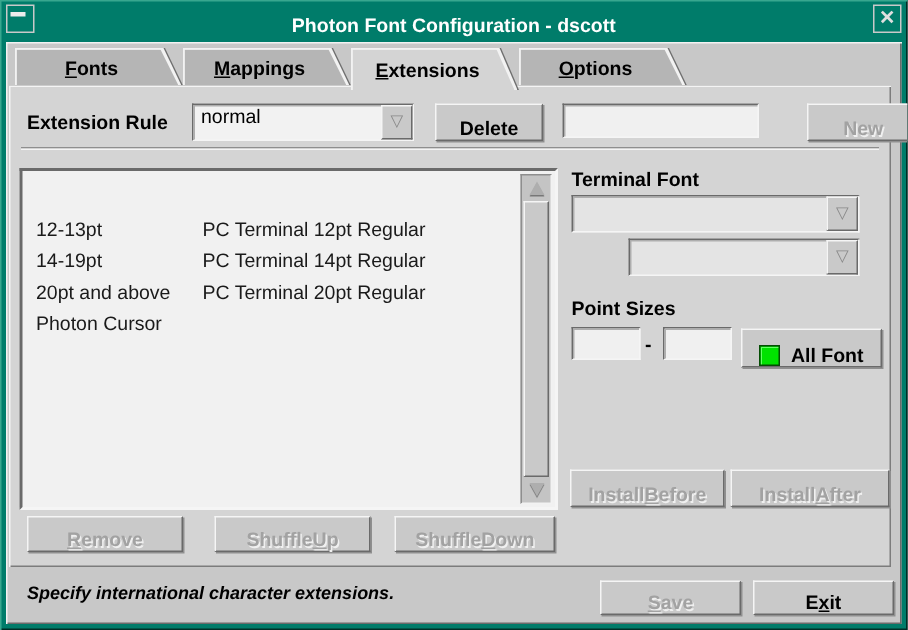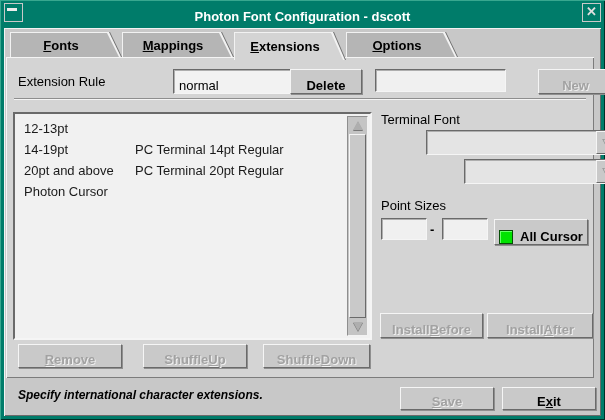--- a/index.html
+++ b/index.html
@@ -31,45 +31,45 @@
     display:flex;align-items:center;justify-content:center;padding-right:8px;
     font-weight:bold;font-size:13px;color:#000;}
   .tab.active{height:28px;z-index:5;}
   .tab.active .face{background:#d4d4d4;}
   .ak{text-decoration:underline;}
   
   .panel{position:absolute;left:6px;top:57px;width:588px;height:321px;background:#d4d4d4;
     box-shadow:inset 1px 1px 0 #f4f4f4, inset -1px -1px 0 #7c7c7c;z-index:2;}
   .groove{position:absolute;left:14px;top:98px;width:572px;height:0;z-index:3;
     border-top:1px solid #8e8e8e;border-bottom:1px solid #f4f4f4;}
-  .lbl{position:absolute;z-index:3;font-weight:normal;font-size:13px;color:#000;}
+  .lbl{position:absolute;z-index:3;font-weight:bold;font-size:13px;color:#000;}
   
   .btn{position:absolute;z-index:3;display:flex;align-items:flex-end;justify-content:center;
     background:#c9c9c9;font-weight:bold;font-size:13px;color:#000;
     border:1px solid;border-color:#f5f5f5 #6a6a6a #6a6a6a #f5f5f5;
     box-shadow:1px 1px 0 #8f8f8f;cursor:default;}
   .btn.disabled{color:#a2a2a2;text-shadow:1px 1px 0 #f0f0f0;}
   
   .sunken{position:absolute;z-index:3;background:#ececec;
     border:1px solid;border-color:#6a6a6a #f5f5f5 #f5f5f5 #6a6a6a;
     box-shadow:inset 1px 1px 0 #aeaeae;}
-  .combo{display:flex;align-items:flex-end;margin-left:45px;}
+  .combo{display:flex;align-items:flex-start;}
   .combo .val{flex:1;font-size:13px;color:#000;padding-left:5px;}
   .combo .arrow{width:19px;align-self:stretch;display:flex;align-items:center;justify-content:center;
     background:#c9c9c9;border:1px solid;border-color:#f5f5f5 #6a6a6a #6a6a6a #f5f5f5;
     color:#8a8a8a;font-size:11px;line-height:1;}
   input.field{position:absolute;z-index:3;background:#f0f0f0;
     border:1px solid;border-color:#6a6a6a #f5f5f5 #f5f5f5 #6a6a6a;
     box-shadow:inset 1px 1px 0 #aeaeae;font-family:"Liberation Sans",sans-serif;font-size:13px;
     padding:0 4px;outline:none;}
   
   .listbox{position:absolute;left:13px;top:112px;width:355px;height:224px;z-index:3;background:#f1f1f1;
     border:2px solid;border-color:#6a6a6a #f5f5f5 #f5f5f5 #6a6a6a;}
   .list-row{display:flex;height:21px;align-items:center;padding-left:9px;font-size:13px;color:#1a1a1a;}
-  .list-rows{padding-top:4px;}
+  .list-rows{padding-top:4px;margin-top:24px;}
   .list-row .c1{width:111px;}
   .scrollbar{position:absolute;top:2px;right:2px;bottom:2px;width:19px;background:#c4c4c4;
     border:1px solid;border-color:#8e8e8e #f2f2f2 #f2f2f2 #8e8e8e;}
   .sb-btn{position:absolute;left:1px;right:1px;height:15px;display:flex;align-items:center;justify-content:center;}
   .sb-up{top:1px;} .sb-down{bottom:1px;}
   .tri-up{width:0;height:0;border-left:5px solid transparent;border-right:5px solid transparent;
     border-bottom:9px solid #aeaeae;filter:drop-shadow(0 1px 0 #777);}
   .tri-down{width:0;height:0;border-left:5px solid transparent;border-right:5px solid transparent;
     border-top:9px solid #aeaeae;filter:drop-shadow(0 1px 0 #777);}
   .sb-thumb{position:absolute;left:1px;right:1px;top:17px;bottom:17px;background:#c9c9c9;
@@ -145,20 +145,21 @@
   <input class="field" style="left: 375px; top: 69px; width: 121px; height: 21px;" value="">
   <div class="btn disabled" style="left:538px;top:69px;width:73px;height:23px">
     <span>New</span>
   </div>
   <div class="groove"></div>
 
   <div class="listbox">
     <div class="list-rows">
       <div class="list-row">
         <span class="c1">12-13pt</span>
+        <span class="c2">PC Terminal 12pt Regular</span>
       </div>
       <div class="list-row">
         <span class="c1">14-19pt</span>
         <span class="c2">PC Terminal 14pt Regular</span>
       </div>
       <div class="list-row">
         <span class="c1">20pt and above</span>
         <span class="c2">PC Terminal 20pt Regular</span>
       </div>
       <div class="list-row">
@@ -185,21 +186,21 @@
     <span class="val"></span>
     <span class="arrow">▽</span>
   </div>
 
   <span class="lbl" style="left:381px;top:198px">Point Sizes</span>
   <input class="field" style="left: 381px; top: 218px; width: 36px; height: 20px;" value="">
   <span class="dashsep" style="left:430px;top:222px">-</span>
   <input class="field" style="left: 442px; top: 218px; width: 36px; height: 20px;" value="">
   <div class="btn" style="left:494px;top:219px;width:92px;height:24px">
     <span class="led"></span>
-    <span>All Cursor</span>
+    <span>All Font</span>
   </div>
 
   <div class="btn disabled" style="left:380px;top:313px;width:101px;height:23px">
     <span>Install </span>
       <span class="ak">B</span>
       <span>efore</span>
   </div>
   <div class="btn disabled" style="left:487px;top:313px;width:104px;height:23px">
     <span>Install </span>
       <span class="ak">A</span>

